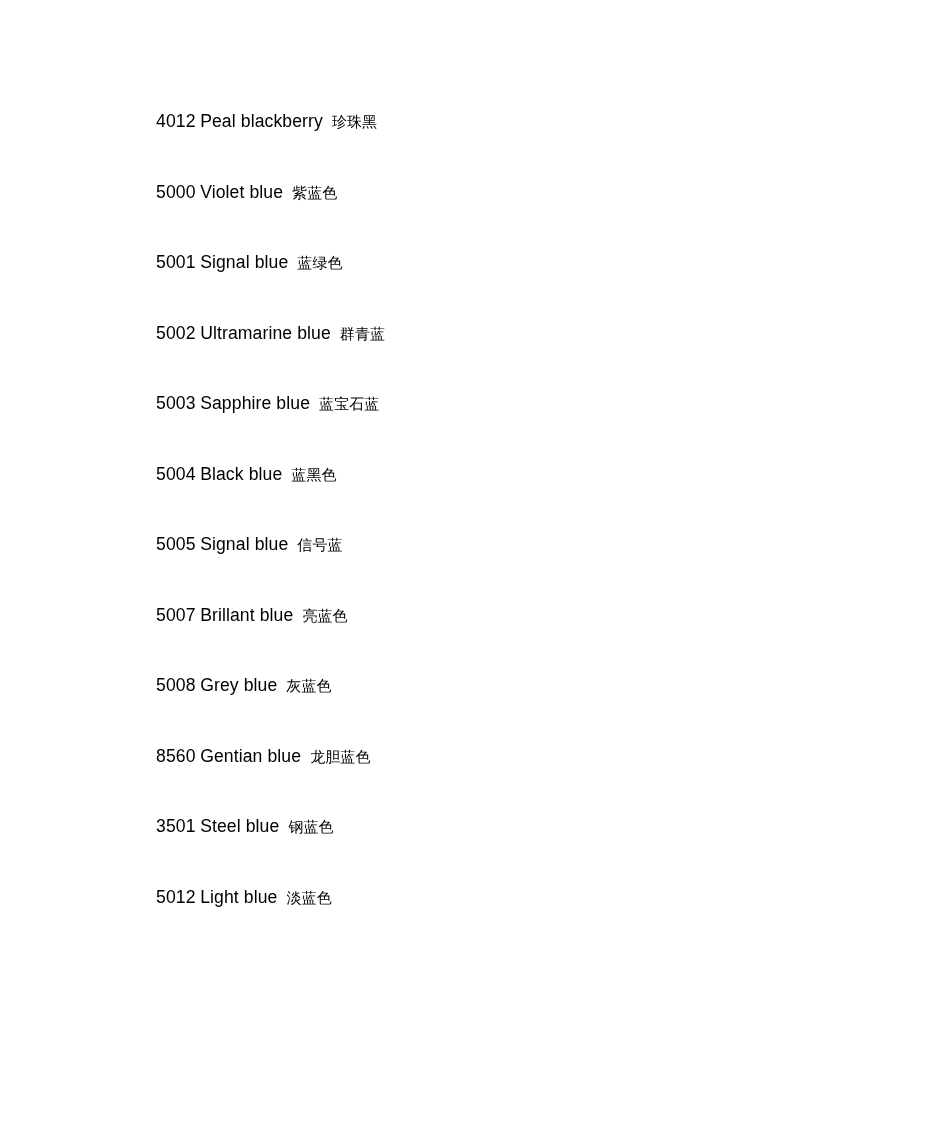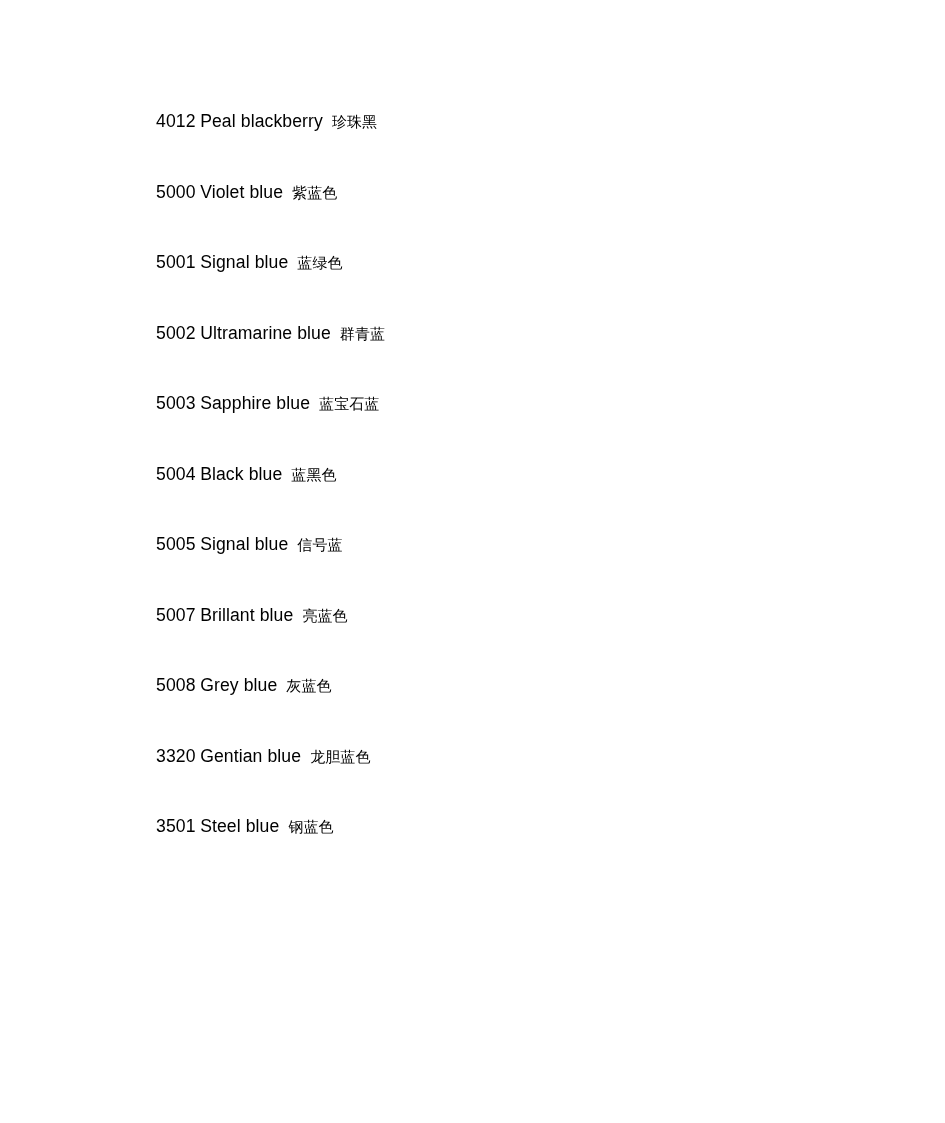--- a/index.html
+++ b/index.html
@@ -68,16 +68,17 @@
   <div id="color-list">
       <div class="color-entry"><span class="code">4012</span><span class="sp"></span><span class="name-en">Peal blackberry</span><span class="sep"></span><span class="name-zh">珍珠黑</span></div>
       <div class="color-entry"><span class="code">5000</span><span class="sp"></span><span class="name-en">Violet blue</span><span class="sep"></span><span class="name-zh">紫蓝色</span></div>
       <div class="color-entry"><span class="code">5001</span><span class="sp"></span><span class="name-en">Signal blue</span><span class="sep"></span><span class="name-zh">蓝绿色</span></div>
       <div class="color-entry"><span class="code">5002</span><span class="sp"></span><span class="name-en">Ultramarine blue</span><span class="sep"></span><span class="name-zh">群青蓝</span></div>
       <div class="color-entry"><span class="code">5003</span><span class="sp"></span><span class="name-en">Sapphire blue</span><span class="sep"></span><span class="name-zh">蓝宝石蓝</span></div>
       <div class="color-entry"><span class="code">5004</span><span class="sp"></span><span class="name-en">Black blue</span><span class="sep"></span><span class="name-zh">蓝黑色</span></div>
       <div class="color-entry"><span class="code">5005</span><span class="sp"></span><span class="name-en">Signal blue</span><span class="sep"></span><span class="name-zh">信号蓝</span></div>
       <div class="color-entry"><span class="code">5007</span><span class="sp"></span><span class="name-en">Brillant blue</span><span class="sep"></span><span class="name-zh">亮蓝色</span></div>
       <div class="color-entry"><span class="code">5008</span><span class="sp"></span><span class="name-en">Grey blue</span><span class="sep"></span><span class="name-zh">灰蓝色</span></div>
-      <div class="color-entry"><span class="code">3320</span><span class="sp"></span><span class="name-en">Gentian blue</span><span class="sep"></span><span class="name-zh">龙胆蓝色</span></div>
+      <div class="color-entry"><span class="code">8560</span><span class="sp"></span><span class="name-en">Gentian blue</span><span class="sep"></span><span class="name-zh">龙胆蓝色</span></div>
       <div class="color-entry"><span class="code">3501</span><span class="sp"></span><span class="name-en">Steel blue</span><span class="sep"></span><span class="name-zh">钢蓝色</span></div>
+      <div class="color-entry"><span class="code">5012</span><span class="sp"></span><span class="name-en">Light blue</span><span class="sep"></span><span class="name-zh">淡蓝色</span></div>
     </div>
 </div>
 
 </body></html>

